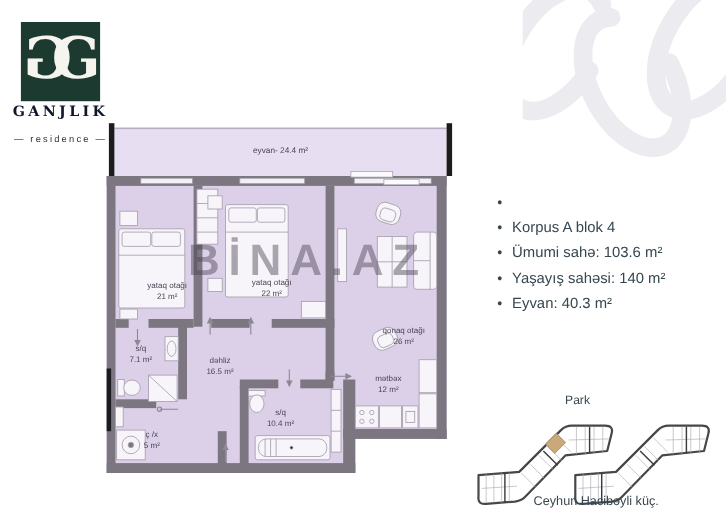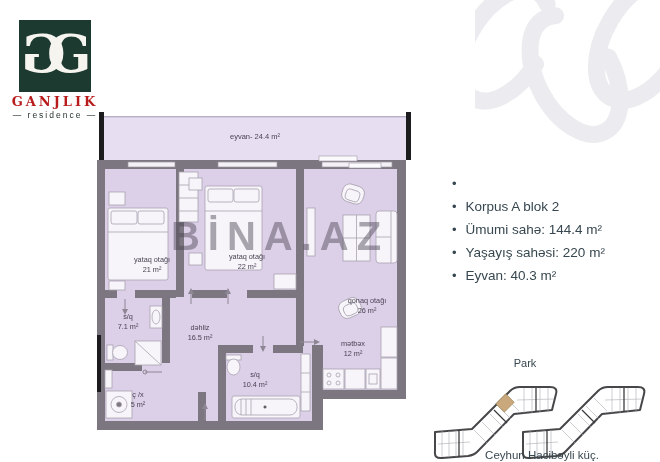--- a/index.html
+++ b/index.html
@@ -5,23 +5,23 @@
   html,body{margin:0;padding:0;}
   body{width:660px;height:462px;position:relative;background:#ffffff;overflow:hidden;
        font-family:"Liberation Sans", sans-serif;}
   
   .logo{position:absolute;left:8px;top:20px;width:94px;text-align:center;}
   .logo-square{width:72px;height:72px;margin:0 auto;background:#1d3a31;position:relative;overflow:hidden;}
   .logo-square .g{position:absolute;top:8px;color:#f6f4ef;font-family:"DejaVu Serif", serif;
         font-size:52px;line-height:52px;font-weight:bold;}
   .logo-square .g.flip{left:2px;transform:scaleX(-1);}
   .logo-square .g.norm{left:28px;}
-  .logo-line{margin-top:2px;color:#b91c1c;font-family:"DejaVu Serif", serif;
+  .logo-line{margin-top:2px;color:#0f172a;font-family:"DejaVu Serif", serif;
         font-size:13px;font-weight:bold;letter-spacing:3px;line-height:15px;}
-  .logo-tag{color:#27332f;font-size:8.5px;letter-spacing:2px;margin-top:1px;}
+  .logo-tag{color:#27332f;font-size:8.5px;letter-spacing:2px;margin-top:12px;}
   
   .decor{position:absolute;right:0;top:0;width:185px;height:150px;overflow:hidden;}
   
   .details{position:absolute;left:452px;top:172px;list-style:none;margin:0;padding:0;}
   .details li{display:flex;align-items:baseline;color:#37474f;font-size:13.5px;
         line-height:23px;white-space:nowrap;}
   .details li .dot{margin-right:9px;font-size:13px;color:#37474f;}
   
   .plan{position:absolute;left:95px;top:108px;text-decoration:underline;}
   .plan text{font-family:"Liberation Sans", sans-serif;fill:#4a4453;}
@@ -54,29 +54,29 @@
   <div class="logo-line">GANJLIK</div>
   <div class="logo-tag">— residence —</div>
 </div>
 
 <ul class="details">
   <li>
       <span class="dot">•</span>
     </li>
   <li>
       <span class="dot">•</span>
-      <span>Korpus A blok 2</span>
-    </li>
-  <li>
-      <span class="dot">•</span>
-      <span>Ümumi sahə: 144.4 m²</span>
-    </li>
-  <li>
-      <span class="dot">•</span>
-      <span>Yaşayış sahəsi: 220 m²</span>
+      <span>Korpus A blok 4</span>
+    </li>
+  <li>
+      <span class="dot">•</span>
+      <span>Ümumi sahə: 103.6 m²</span>
+    </li>
+  <li>
+      <span class="dot">•</span>
+      <span>Yaşayış sahəsi: 140 m²</span>
     </li>
   <li>
       <span class="dot">•</span>
       <span>Eyvan: 40.3 m²</span>
     </li>
 </ul>
 
 <div class="plan">
 <svg width="337" height="327" viewBox="0 0 337 327">
 

